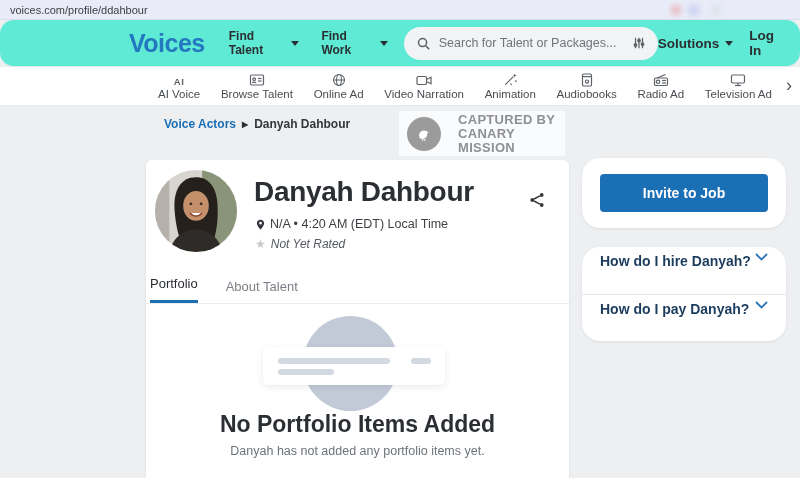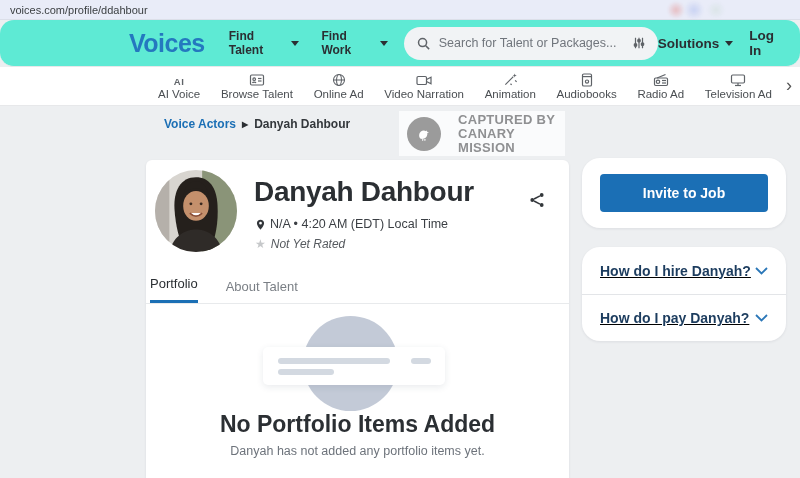--- a/index.html
+++ b/index.html
@@ -103,22 +103,22 @@
     font-size:23px; font-weight:700; color:#2b2f33; }
   .empty .t2 { position:absolute; left:0; top:139px; width:100%; text-align:center;
     font-size:12.5px; color:#6d737b; }
 
   
   .side1 { position:absolute; left:582px; top:158px; width:204px; height:70px; }
   .invite { position:absolute; left:18px; top:16px; width:168px; height:38px;
     background:#1b6fb5; border:none; border-radius:4px; color:#fff; font-size:14px;
     font-weight:700; cursor:pointer; font-family:"Liberation Sans",sans-serif; }
   .side2 { position:absolute; left:582px; top:247px; width:204px; height:94px; }
-  .faq-row { height:47px; display:flex; align-items:center; justify-content:space-between;
-    padding:0 18px; cursor:pointer;text-decoration:underline; }
+  .faq-row { height:47px; display:flex; justify-content:space-between;
+    padding:6px 18px; cursor:pointer; }
   .faq-row + .faq-row { border-top:1px solid #e3e5e8; }
   .faq-q { font-size:14px; font-weight:700; color:#1c3c5e; }
 
   svg { display:block; }
 </style>
 </head>
 <body>
 
 <div class="screen">
 

